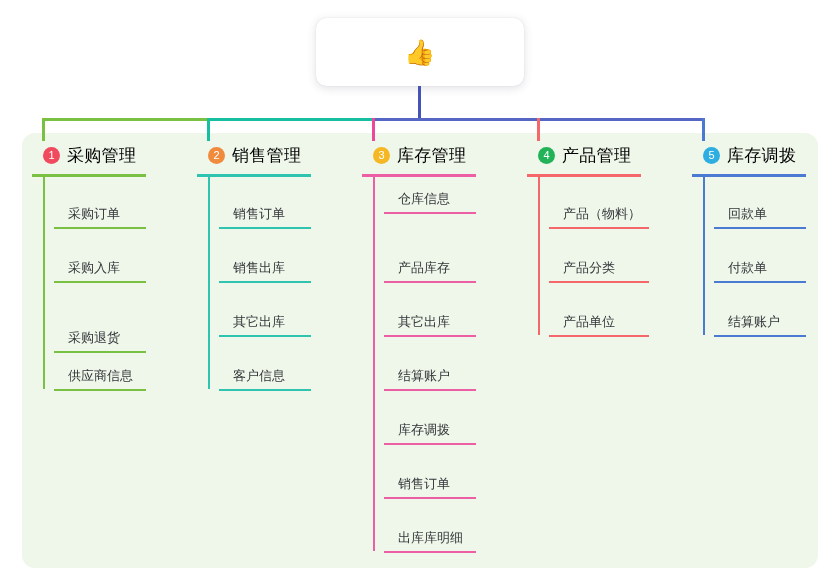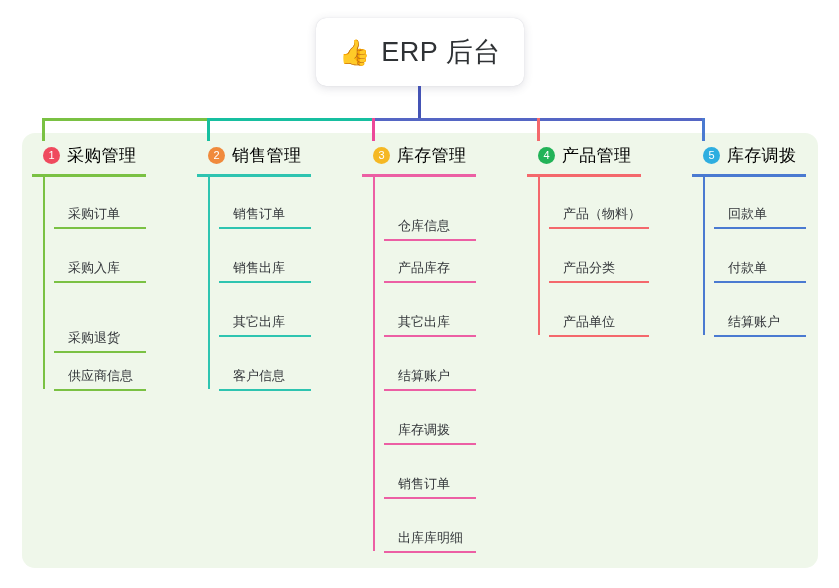--- a/index.html
+++ b/index.html
@@ -129,21 +129,20 @@
 </head>
 <body>
 
 <div id="canvas">
 
   <div class="panel"></div>
 
   <div class="root-card">
     <div class="root-inner">
       <span class="root-emoji">👍</span>
-      <span class="root-title">ERP 后台</span>
     </div>
   </div>
 
   <div id="connectors">
       <div class="line" style="left: 417.5px; top: 86px; width: 3px; height: 35px; background: rgb(68, 83, 181);"></div>
       <div class="line" style="left: 41.5px; top: 118px; width: 168px; height: 3px; background: rgb(122, 193, 67);"></div>
       <div class="line" style="left: 206.5px; top: 118px; width: 168px; height: 3px; background: rgb(23, 191, 160);"></div>
       <div class="line" style="left: 371.5px; top: 118px; width: 333px; height: 3px; background: rgb(85, 102, 196);"></div>
       <div class="line" style="left: 41.5px; top: 118px; width: 3px; height: 23px; background: rgb(122, 193, 67);"></div>
       <div class="line" style="left: 206.5px; top: 118px; width: 3px; height: 23px; background: rgb(23, 191, 160);"></div>
@@ -201,21 +200,21 @@
           <div class="leaf-rule" style="width: 92px; background: rgb(46, 196, 176);"></div>
         </div>
       </div>
       <div class="column" style="left: 362px;">
         <div class="col-head">
           <span class="badge" style="background: rgb(245, 184, 36);">3</span>
           <span class="col-title">库存管理</span>
         </div>
         <div class="col-rule" style="top: 31px; width: 114px; background: rgb(236, 95, 164);"></div>
         <div class="spine" style="left: 11px; top: 31px; height: 377px; background: rgb(236, 95, 164);"></div>
-        <div class="leaf" style="top: 74px; width: 92px;">
+        <div class="leaf" style="top: 47px; width: 92px;">
           <span class="leaf-label">仓库信息</span>
           <div class="leaf-rule" style="width: 92px; background: rgb(236, 95, 164);"></div>
         </div>
         <div class="leaf" style="top: 116px; width: 92px;">
           <span class="leaf-label">产品库存</span>
           <div class="leaf-rule" style="width: 92px; background: rgb(236, 95, 164);"></div>
         </div>
         <div class="leaf" style="top: 170px; width: 92px;">
           <span class="leaf-label">其它出库</span>
           <div class="leaf-rule" style="width: 92px; background: rgb(236, 95, 164);"></div>

